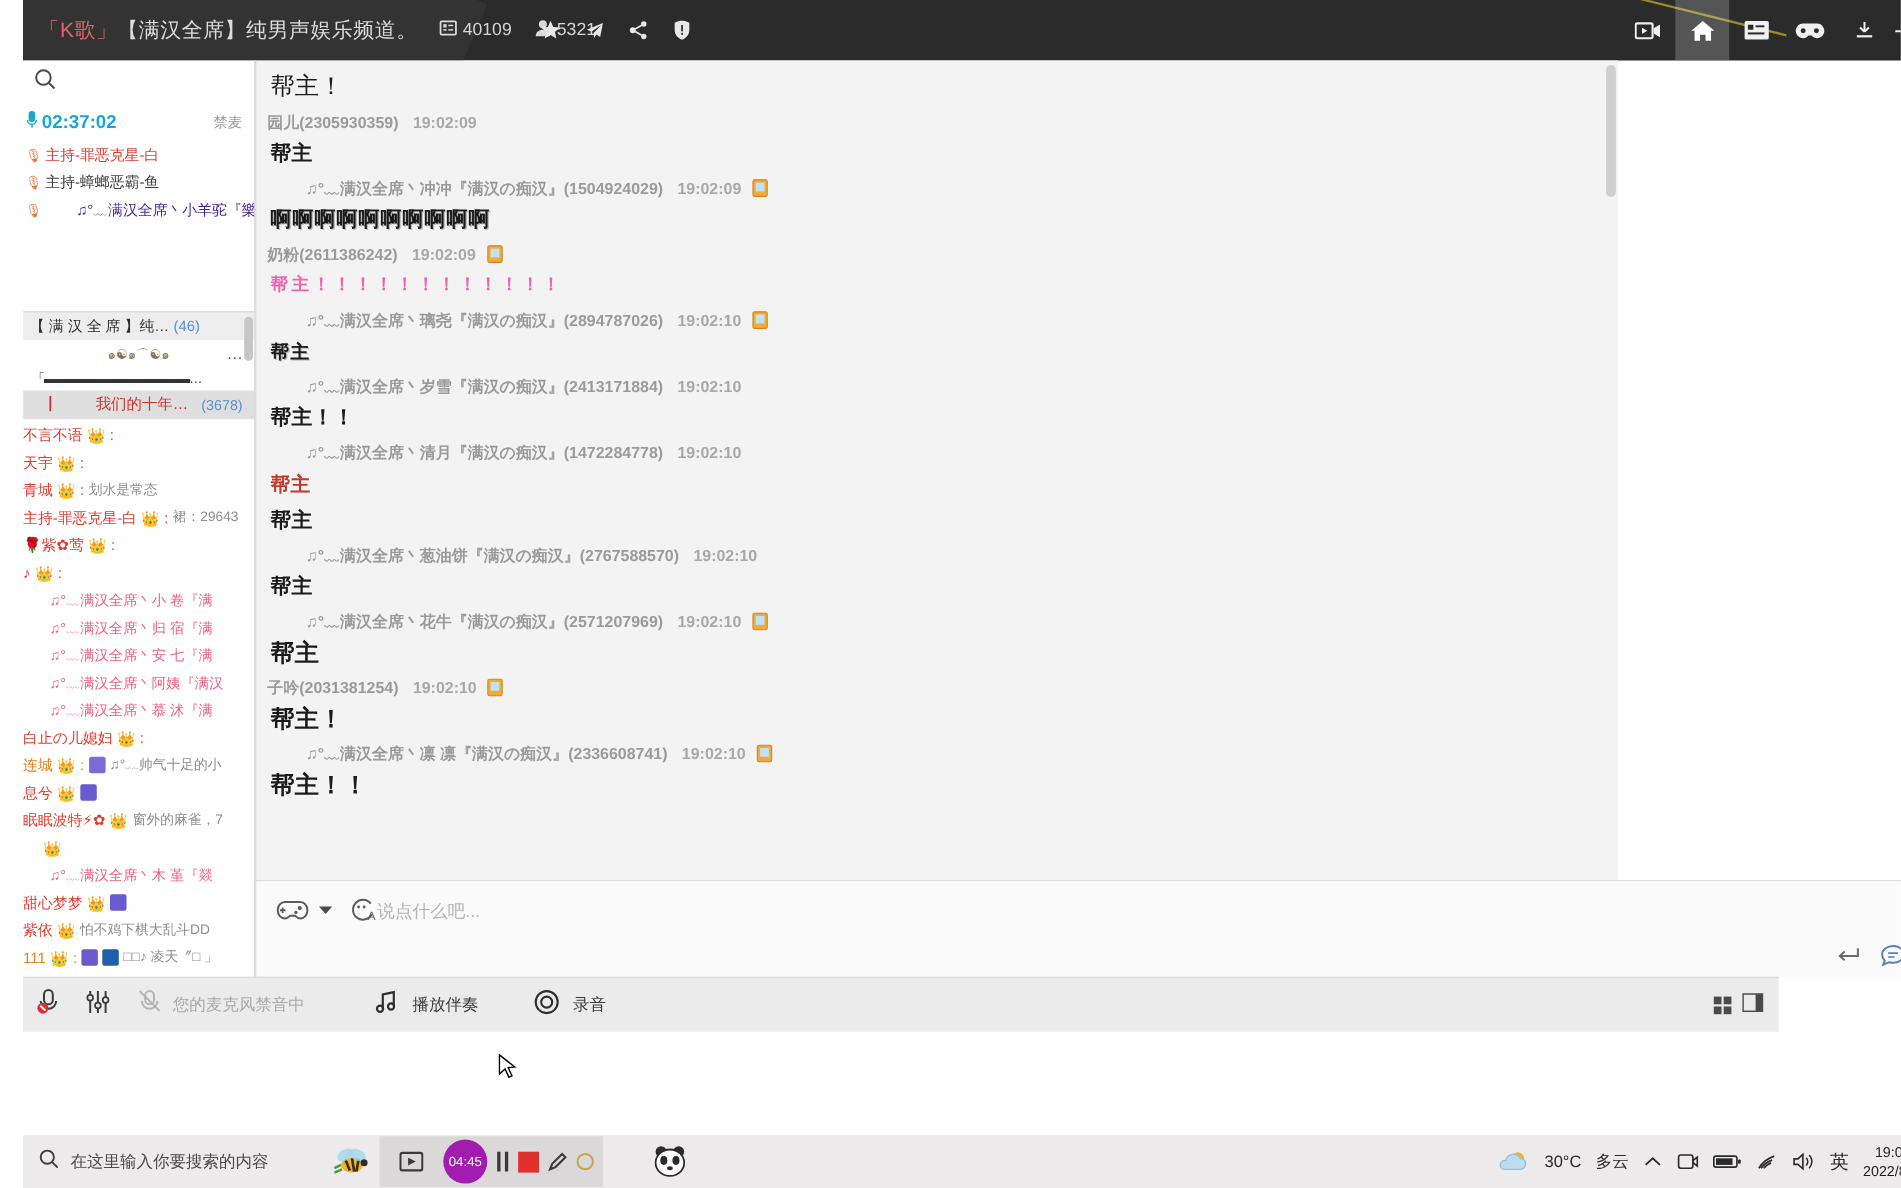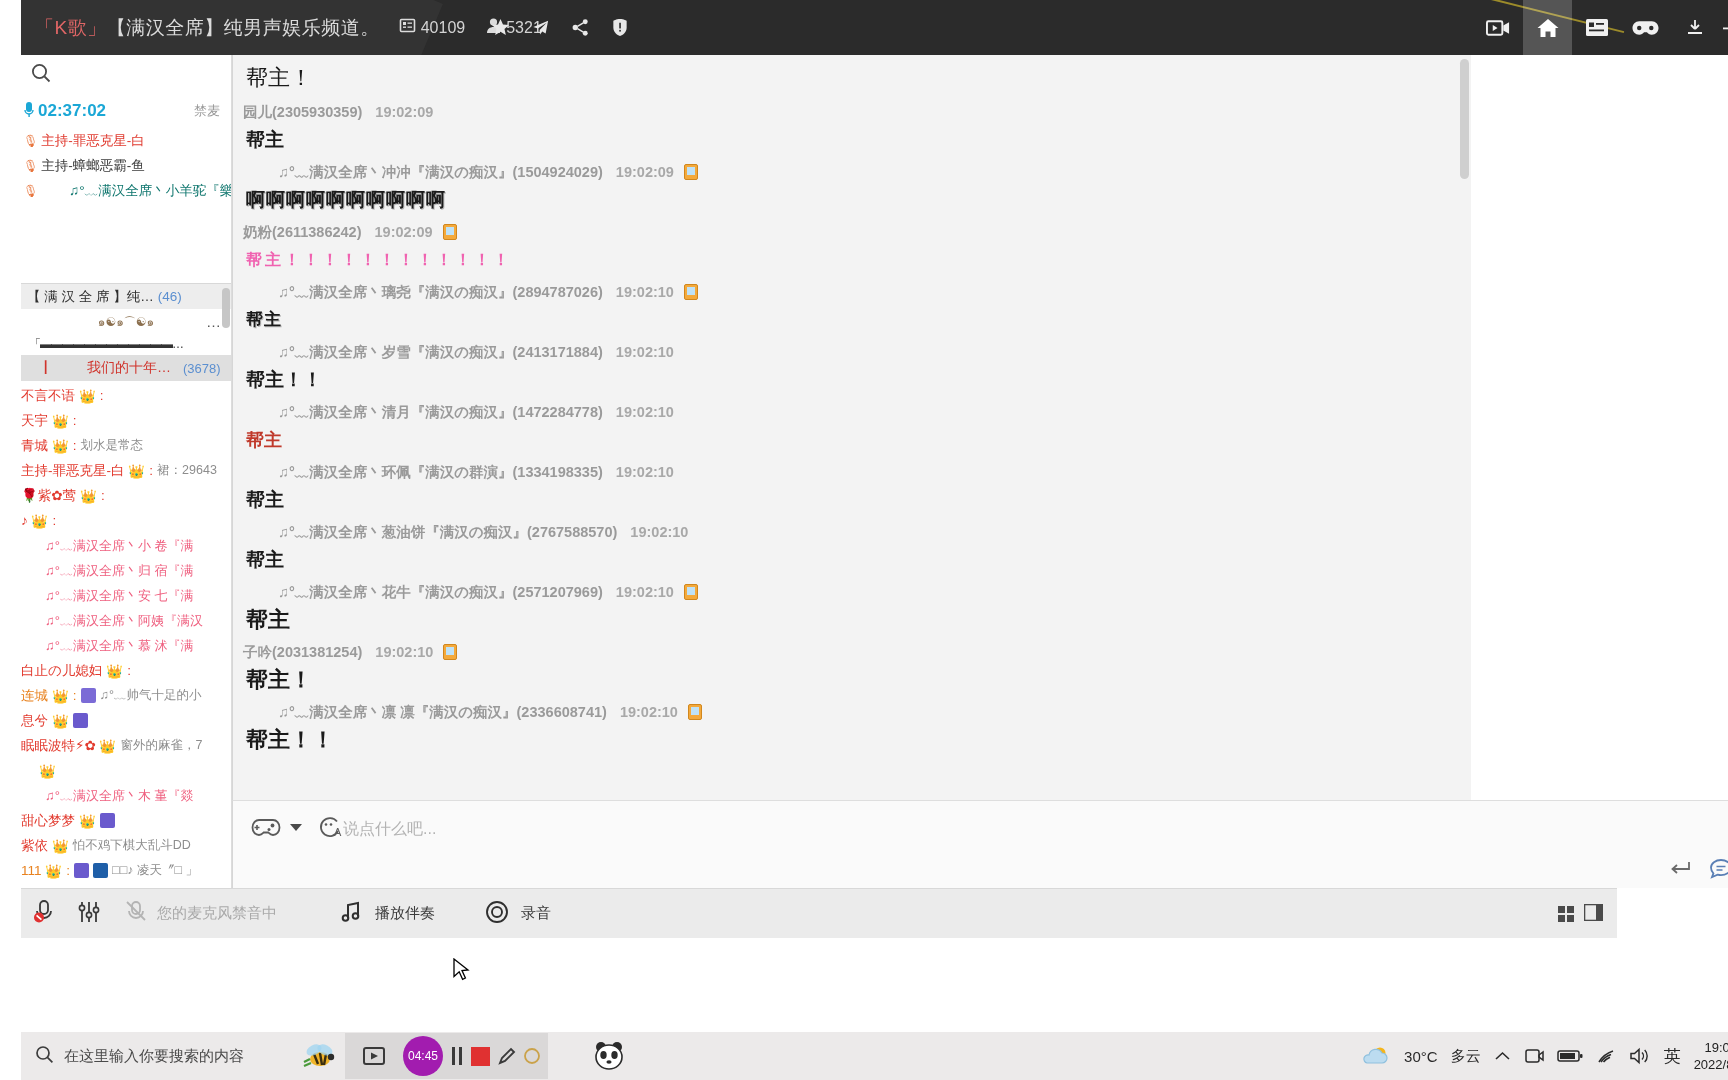--- a/index.html
+++ b/index.html
@@ -67,21 +67,21 @@
   .mic-time { display: flex; align-items: center; gap: 4px; }
   .mic-time .tstr { color: #1ba7d6; font-size: 17px; font-weight: bold; }
   .jinmai { color: #9a9a9a; font-size: 13px; }
   .host-row {
     height: 25px; display: flex; align-items: center; gap: 3px;
     padding-left: 2px; font-size: 13.5px; white-space: nowrap;
   }
   .crown-mini { color: #e8743b; font-size: 12px; }
   .host-red { color: #e03a2f; }
   .host-dark { color: #3a3a3a; }
-  .host-pink { color: #0f766e; padding-left: 28px; }
+  .host-pink { color: #4c1d95; padding-left: 28px; }
 
   .side-spacer { height: 80px; }
 
   .room-head {
     height: 26px; background: #ededed; border-top: 1px solid #d8d8d8;
     display: flex; align-items: center; padding: 0 6px;
     font-size: 13.5px; color: #2f2f2f; white-space: nowrap; position: relative;
   }
   .room-head .cnt { color: #5b8fd0; margin-left: 4px; }
   .deco-row {
@@ -532,24 +532,20 @@
 
       <div class="msg-block">
         <div class="meta meta-indent">
           <span class="nm">♫°﹏满汉全席丶清月『满汉の痴汉』(1472284778)</span>
           <span class="time">19:02:10</span>
         </div>
         <div class="body-txt red">帮主</div>
       </div>
 
       <div class="msg-block">
-        <div class="meta meta-indent">
-          <span class="nm">♫°﹏满汉全席丶环佩『满汉の群演』(1334198335)</span>
-          <span class="time">19:02:10</span>
-        </div>
         <div class="body-txt">帮主</div>
       </div>
 
       <div class="msg-block">
         <div class="meta meta-indent">
           <span class="nm">♫°﹏满汉全席丶葱油饼『满汉の痴汉』(2767588570)</span>
           <span class="time">19:02:10</span>
         </div>
         <div class="body-txt">帮主</div>
       </div>

